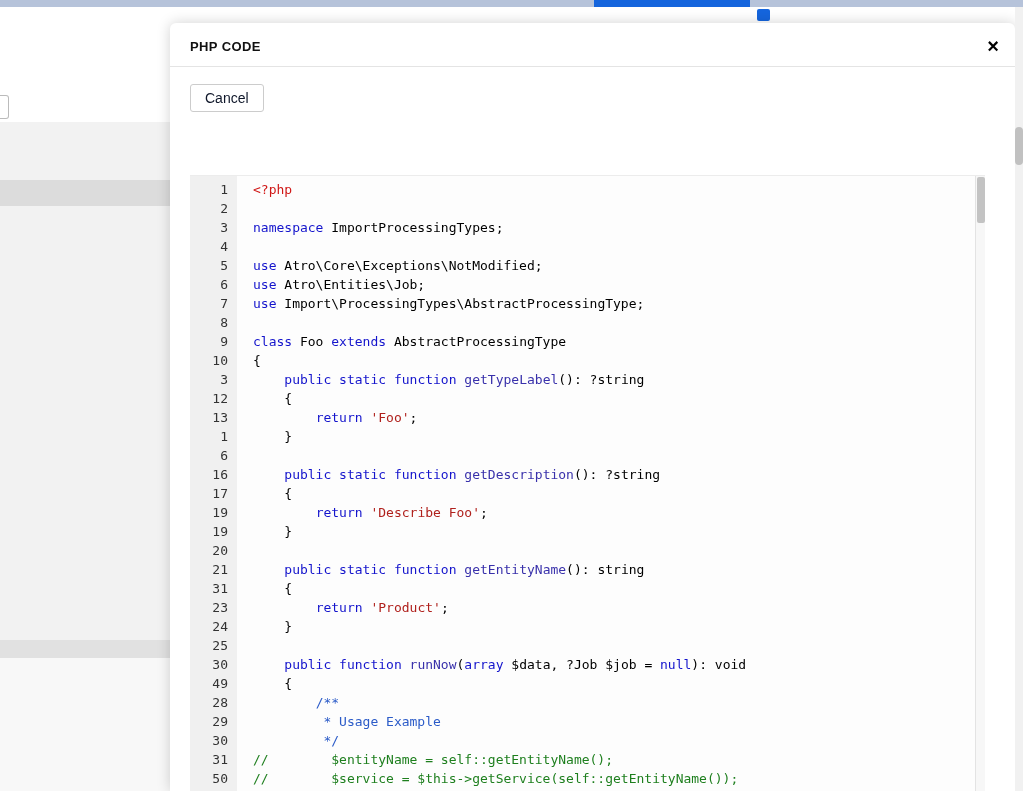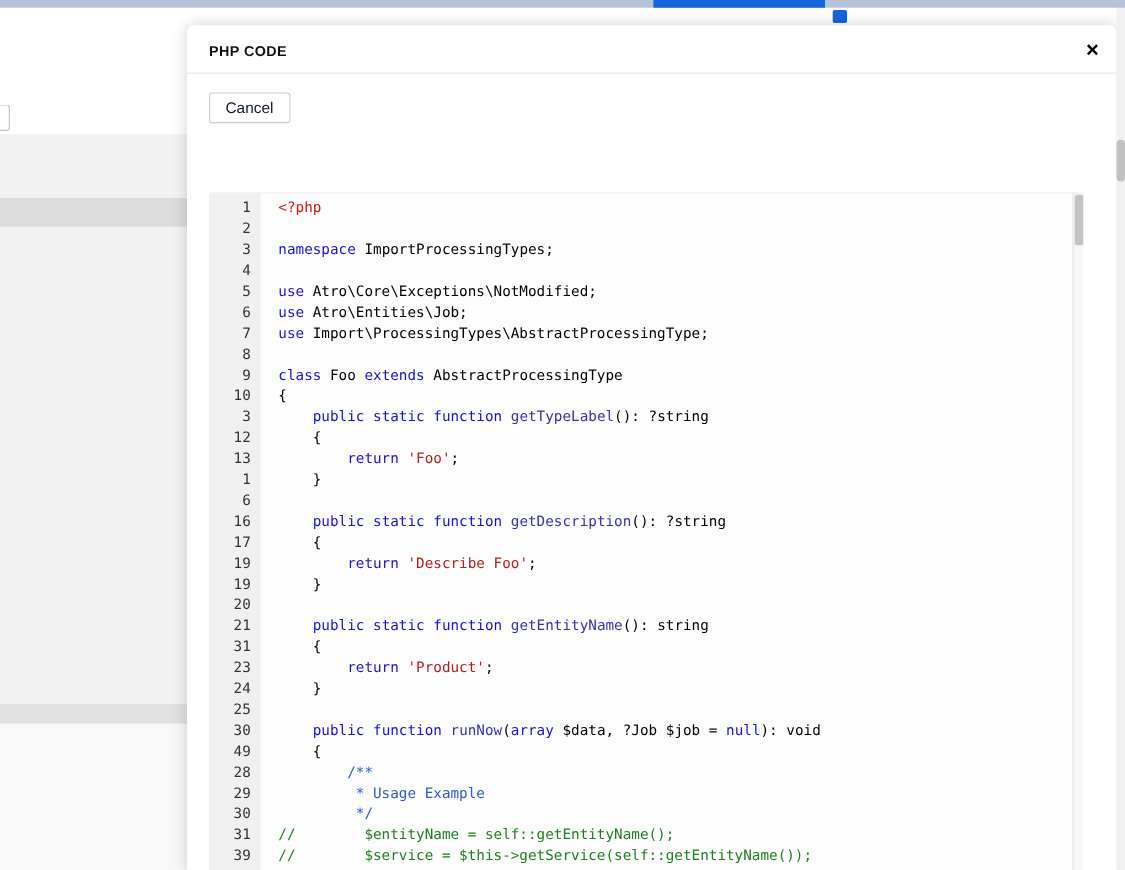--- a/index.html
+++ b/index.html
@@ -150,21 +150,21 @@
         <div class="gutter-cell">31</div>
         <div class="gutter-cell">23</div>
         <div class="gutter-cell">24</div>
         <div class="gutter-cell">25</div>
         <div class="gutter-cell">30</div>
         <div class="gutter-cell">49</div>
         <div class="gutter-cell">28</div>
         <div class="gutter-cell">29</div>
         <div class="gutter-cell">30</div>
         <div class="gutter-cell">31</div>
-        <div class="gutter-cell">39</div>
+        <div class="gutter-cell">50</div>
         <div class="gutter-cell">33</div>
       </div>
     <div class="code"><div class="code-line"><span style="color: rgb(208, 23, 22);">&lt;?php</span></div><div class="code-line"></div><div class="code-line"><span style="color: rgb(20, 20, 204);">namespace</span><span style="color: rgb(0, 0, 0);"> ImportProcessingTypes;</span></div><div class="code-line"></div><div class="code-line"><span style="color: rgb(20, 20, 204);">use</span><span style="color: rgb(0, 0, 0);"> Atro\Core\Exceptions\NotModified;</span></div><div class="code-line"><span style="color: rgb(20, 20, 204);">use</span><span style="color: rgb(0, 0, 0);"> Atro\Entities\Job;</span></div><div class="code-line"><span style="color: rgb(20, 20, 204);">use</span><span style="color: rgb(0, 0, 0);"> Import\ProcessingTypes\AbstractProcessingType;</span></div><div class="code-line"></div><div class="code-line"><span style="color: rgb(20, 20, 204);">class</span><span style="color: rgb(0, 0, 0);"> Foo </span><span style="color: rgb(20, 20, 204);">extends</span><span style="color: rgb(0, 0, 0);"> AbstractProcessingType</span></div><div class="code-line"><span style="color: rgb(0, 0, 0);">{</span></div><div class="code-line"><span style="color: rgb(0, 0, 0);">    </span><span style="color: rgb(20, 20, 204);">public</span><span style="color: rgb(0, 0, 0);"> </span><span style="color: rgb(20, 20, 204);">static</span><span style="color: rgb(0, 0, 0);"> </span><span style="color: rgb(20, 20, 204);">function</span><span style="color: rgb(0, 0, 0);"> </span><span style="color: rgb(57, 49, 171);">getTypeLabel</span><span style="color: rgb(0, 0, 0);">(): ?string</span></div><div class="code-line"><span style="color: rgb(0, 0, 0);">    {</span></div><div class="code-line"><span style="color: rgb(0, 0, 0);">        </span><span style="color: rgb(20, 20, 204);">return</span><span style="color: rgb(0, 0, 0);"> </span><span style="color: rgb(176, 33, 29);">'Foo'</span><span style="color: rgb(0, 0, 0);">;</span></div><div class="code-line"><span style="color: rgb(0, 0, 0);">    }</span></div><div class="code-line"></div><div class="code-line"><span style="color: rgb(0, 0, 0);">    </span><span style="color: rgb(20, 20, 204);">public</span><span style="color: rgb(0, 0, 0);"> </span><span style="color: rgb(20, 20, 204);">static</span><span style="color: rgb(0, 0, 0);"> </span><span style="color: rgb(20, 20, 204);">function</span><span style="color: rgb(0, 0, 0);"> </span><span style="color: rgb(57, 49, 171);">getDescription</span><span style="color: rgb(0, 0, 0);">(): ?string</span></div><div class="code-line"><span style="color: rgb(0, 0, 0);">    {</span></div><div class="code-line"><span style="color: rgb(0, 0, 0);">        </span><span style="color: rgb(20, 20, 204);">return</span><span style="color: rgb(0, 0, 0);"> </span><span style="color: rgb(176, 33, 29);">'Describe Foo'</span><span style="color: rgb(0, 0, 0);">;</span></div><div class="code-line"><span style="color: rgb(0, 0, 0);">    }</span></div><div class="code-line"></div><div class="code-line"><span style="color: rgb(0, 0, 0);">    </span><span style="color: rgb(20, 20, 204);">public</span><span style="color: rgb(0, 0, 0);"> </span><span style="color: rgb(20, 20, 204);">static</span><span style="color: rgb(0, 0, 0);"> </span><span style="color: rgb(20, 20, 204);">function</span><span style="color: rgb(0, 0, 0);"> </span><span style="color: rgb(57, 49, 171);">getEntityName</span><span style="color: rgb(0, 0, 0);">(): string</span></div><div class="code-line"><span style="color: rgb(0, 0, 0);">    {</span></div><div class="code-line"><span style="color: rgb(0, 0, 0);">        </span><span style="color: rgb(20, 20, 204);">return</span><span style="color: rgb(0, 0, 0);"> </span><span style="color: rgb(176, 33, 29);">'Product'</span><span style="color: rgb(0, 0, 0);">;</span></div><div class="code-line"><span style="color: rgb(0, 0, 0);">    }</span></div><div class="code-line"></div><div class="code-line"><span style="color: rgb(0, 0, 0);">    </span><span style="color: rgb(20, 20, 204);">public</span><span style="color: rgb(0, 0, 0);"> </span><span style="color: rgb(20, 20, 204);">function</span><span style="color: rgb(0, 0, 0);"> </span><span style="color: rgb(57, 49, 171);">runNow</span><span style="color: rgb(0, 0, 0);">(</span><span style="color: rgb(20, 20, 204);">array</span><span style="color: rgb(0, 0, 0);"> $data, ?Job $job = </span><span style="color: rgb(20, 20, 204);">null</span><span style="color: rgb(0, 0, 0);">): void</span></div><div class="code-line"><span style="color: rgb(0, 0, 0);">    {</span></div><div class="code-line"><span style="color: rgb(0, 0, 0);">        </span><span style="color: rgb(43, 91, 200);">/**</span></div><div class="code-line"><span style="color: rgb(0, 0, 0);">        </span><span style="color: rgb(43, 91, 200);"> * Usage Example</span></div><div class="code-line"><span style="color: rgb(0, 0, 0);">        </span><span style="color: rgb(43, 91, 200);"> */</span></div><div class="code-line"><span style="color: rgb(30, 127, 30);">//        $entityName = self::getEntityName();</span></div><div class="code-line"><span style="color: rgb(30, 127, 30);">//        $service = $this-&gt;getService(self::getEntityName());</span></div><div class="code-line"><span style="color: rgb(30, 127, 30);">//</span></div></div>
     <div class="ed-scrollbar">
       <div class="ed-scrollbar-thumb"></div>
     </div>
   </div>
 </div>
 
 </body></html>

